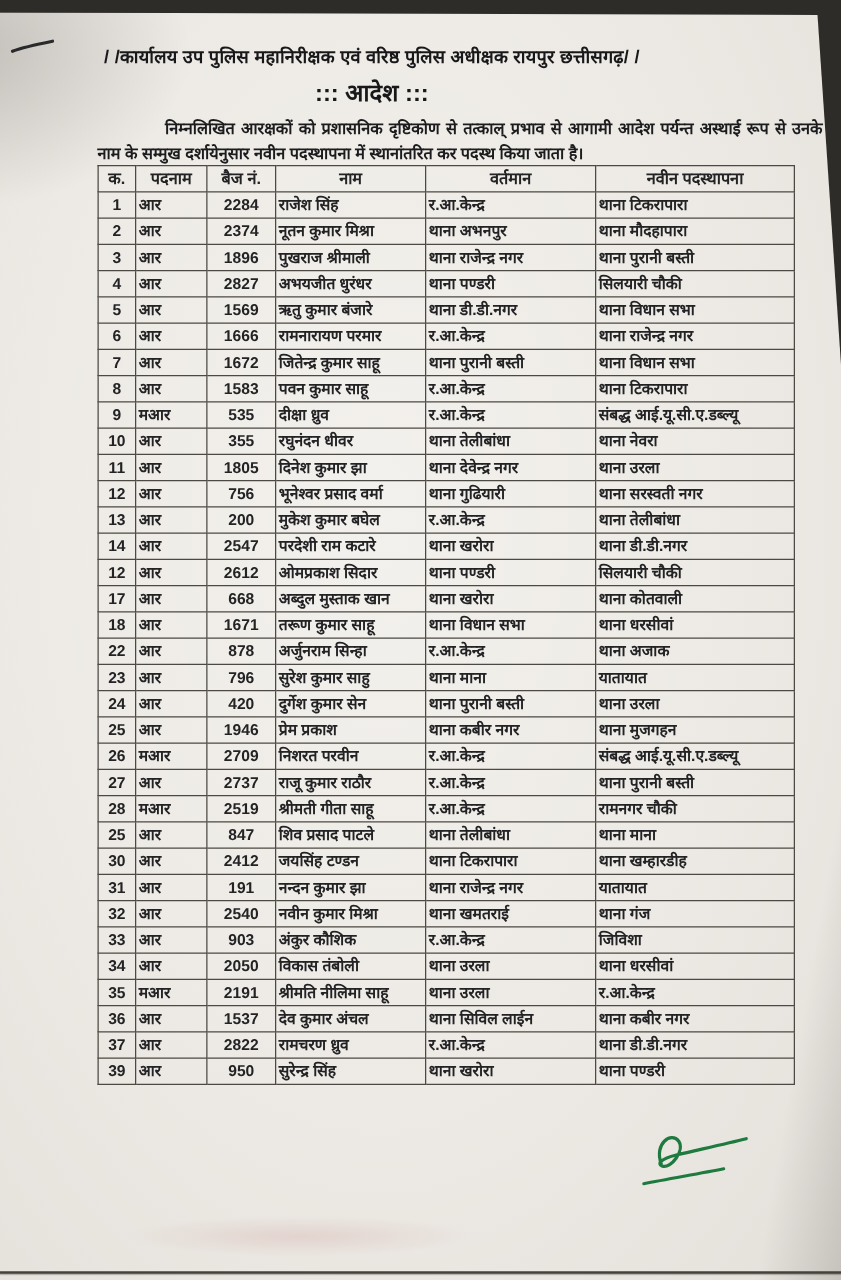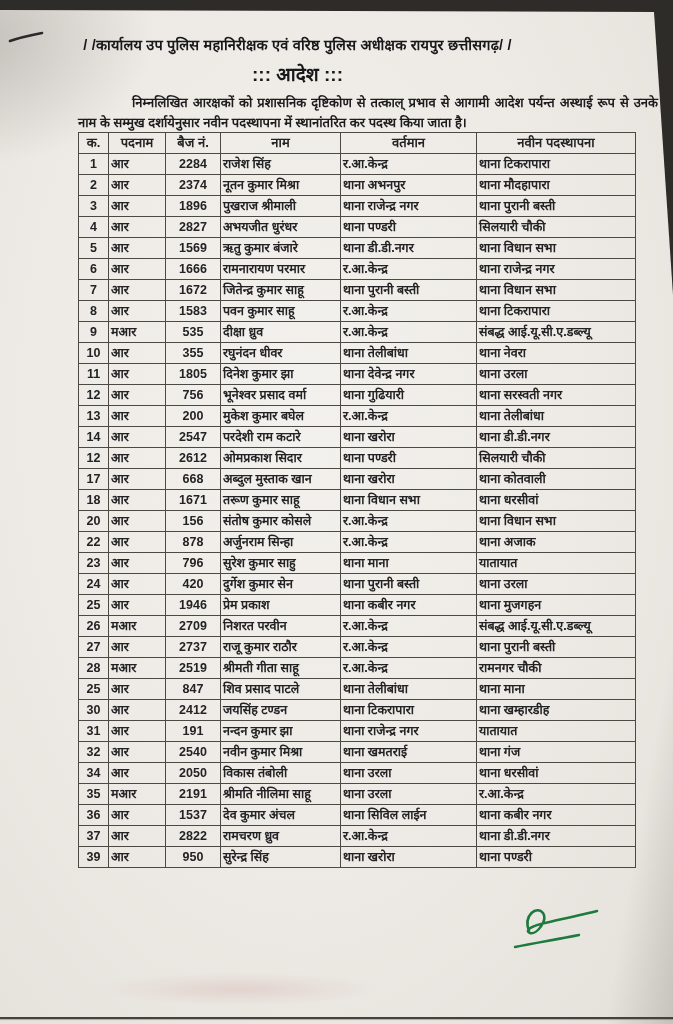--- a/index.html
+++ b/index.html
@@ -234,28 +234,20 @@
           </tr>
           <tr>
             <td class="c0">18</td>
             <td class="c1">आर</td>
             <td class="c2">1671</td>
             <td class="c3">तरूण कुमार साहू</td>
             <td class="c4">थाना विधान सभा</td>
             <td class="c5">थाना धरसीवां</td>
           </tr>
           <tr>
-            <td class="c0">20</td>
-            <td class="c1">आर</td>
-            <td class="c2">156</td>
-            <td class="c3">संतोष कुमार कोसले</td>
-            <td class="c4">र.आ.केन्द्र</td>
-            <td class="c5">थाना विधान सभा</td>
-          </tr>
-          <tr>
             <td class="c0">22</td>
             <td class="c1">आर</td>
             <td class="c2">878</td>
             <td class="c3">अर्जुनराम सिन्हा</td>
             <td class="c4">र.आ.केन्द्र</td>
             <td class="c5">थाना अजाक</td>
           </tr>
           <tr>
             <td class="c0">23</td>
             <td class="c1">आर</td>
@@ -328,20 +320,28 @@
             <td class="c4">थाना राजेन्द्र नगर</td>
             <td class="c5">यातायात</td>
           </tr>
           <tr>
             <td class="c0">32</td>
             <td class="c1">आर</td>
             <td class="c2">2540</td>
             <td class="c3">नवीन कुमार मिश्रा</td>
             <td class="c4">थाना खमतराई</td>
             <td class="c5">थाना गंज</td>
+          </tr>
+          <tr>
+            <td class="c0">33</td>
+            <td class="c1">आर</td>
+            <td class="c2">903</td>
+            <td class="c3">अंकुर कौशिक</td>
+            <td class="c4">र.आ.केन्द्र</td>
+            <td class="c5">जिविशा</td>
           </tr>
           <tr>
             <td class="c0">34</td>
             <td class="c1">आर</td>
             <td class="c2">2050</td>
             <td class="c3">विकास तंबोली</td>
             <td class="c4">थाना उरला</td>
             <td class="c5">थाना धरसीवां</td>
           </tr>
           <tr>

